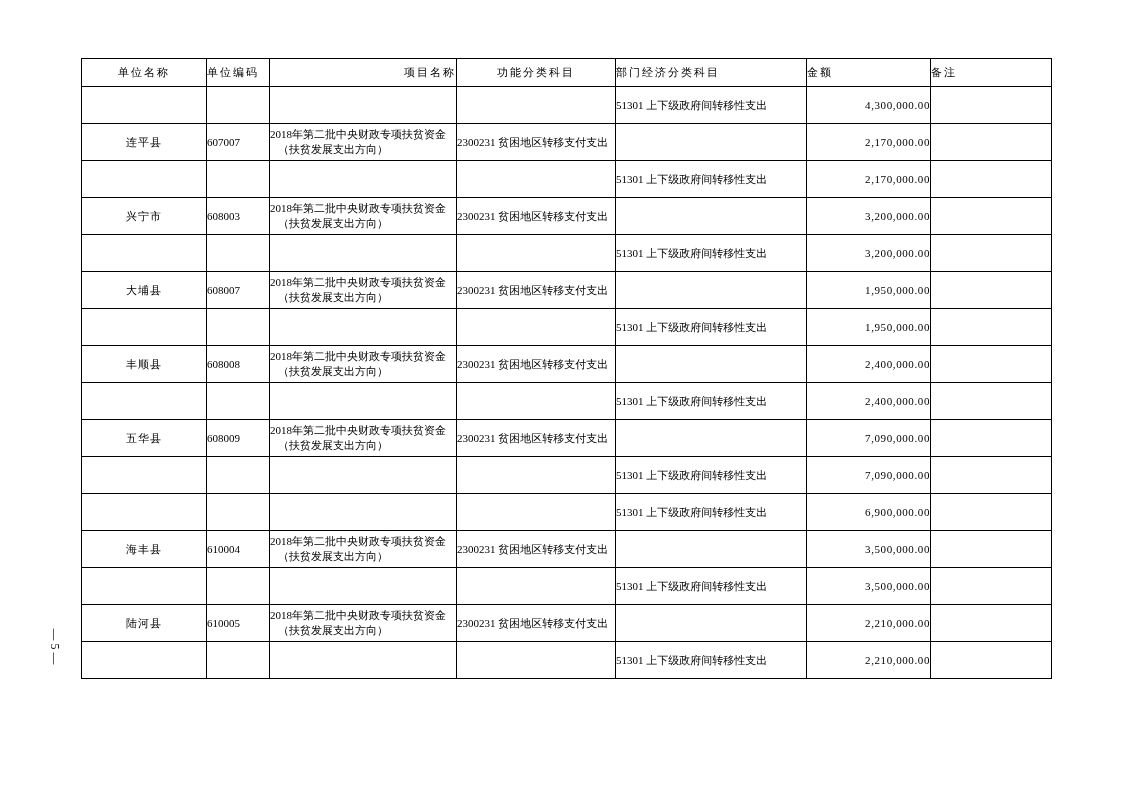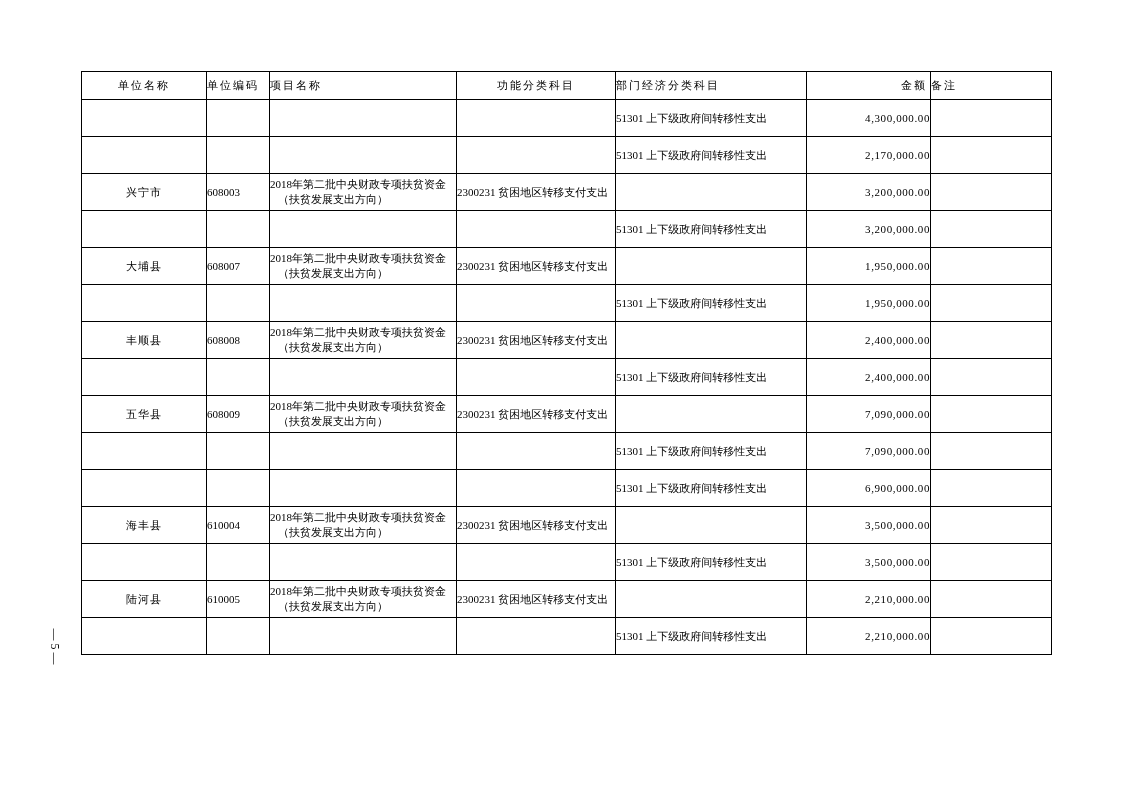--- a/index.html
+++ b/index.html
@@ -31,21 +31,21 @@
     font-size: 12px;
     font-family: "Liberation Serif", serif;
     letter-spacing: 0;
     transform: rotate(90deg);
     transform-origin: center center;
     white-space: nowrap;
   }
   table.fin-table {
     position: absolute;
     left: 81px;
-    top: 71px;
+    top: 58px;
     width: 960px;
     border-collapse: collapse;
     table-layout: fixed;
   }
   table.fin-table td,
   table.fin-table th {
     border: 1px solid #000000;
     padding: 0;
     vertical-align: middle;
     font-weight: normal;
@@ -77,38 +77,50 @@
 
 <div class="page">
 
   <div class="page-number">— 5 —</div>
 
   <table class="fin-table">
     <thead>
       <tr>
         <th class="c-unit hdr-unit">单位名称</th>
         <th class="c-code hdr-unit">单位编码</th>
-        <th class="c-project hdr-unit" style="text-align:left">项目名称</th>
+        <th class="c-project hdr-unit" style="text-align:right">项目名称</th>
         <th class="c-func hdr-unit" style="text-align:center">功能分类科目</th>
         <th class="c-econ hdr-unit" style="text-align:left">部门经济分类科目</th>
-        <th class="c-amount hdr-unit" style="text-align:right;padding-right:3px">金额</th>
+        <th class="c-amount hdr-unit" style="text-align:left;padding-right:3px">金额</th>
         <th class="c-remark hdr-unit" style="text-align:left">备注</th>
       </tr>
     </thead>
     <tbody id="table-body">
         <tr>
           <td class="c-unit"></td>
           <td class="c-code"></td>
           <td class="c-project"></td>
           <td class="c-func"></td>
           <td class="c-econ">51301 上下级政府间转移性支出</td>
           <td class="c-amount">4,300,000.00</td>
           <td class="c-remark"></td>
         </tr>
         <tr>
+          <td class="c-unit">连平县</td>
+          <td class="c-code">607007</td>
+          <td class="c-project">
+            <span class="proj-line1">2018年第二批中央财政专项扶贫资金</span>
+            <span class="proj-line2">（扶贫发展支出方向）</span>
+          </td>
+          <td class="c-func">2300231 贫困地区转移支付支出</td>
+          <td class="c-econ"></td>
+          <td class="c-amount">2,170,000.00</td>
+          <td class="c-remark"></td>
+        </tr>
+        <tr>
           <td class="c-unit"></td>
           <td class="c-code"></td>
           <td class="c-project"></td>
           <td class="c-func"></td>
           <td class="c-econ">51301 上下级政府间转移性支出</td>
           <td class="c-amount">2,170,000.00</td>
           <td class="c-remark"></td>
         </tr>
         <tr>
           <td class="c-unit">兴宁市</td>

